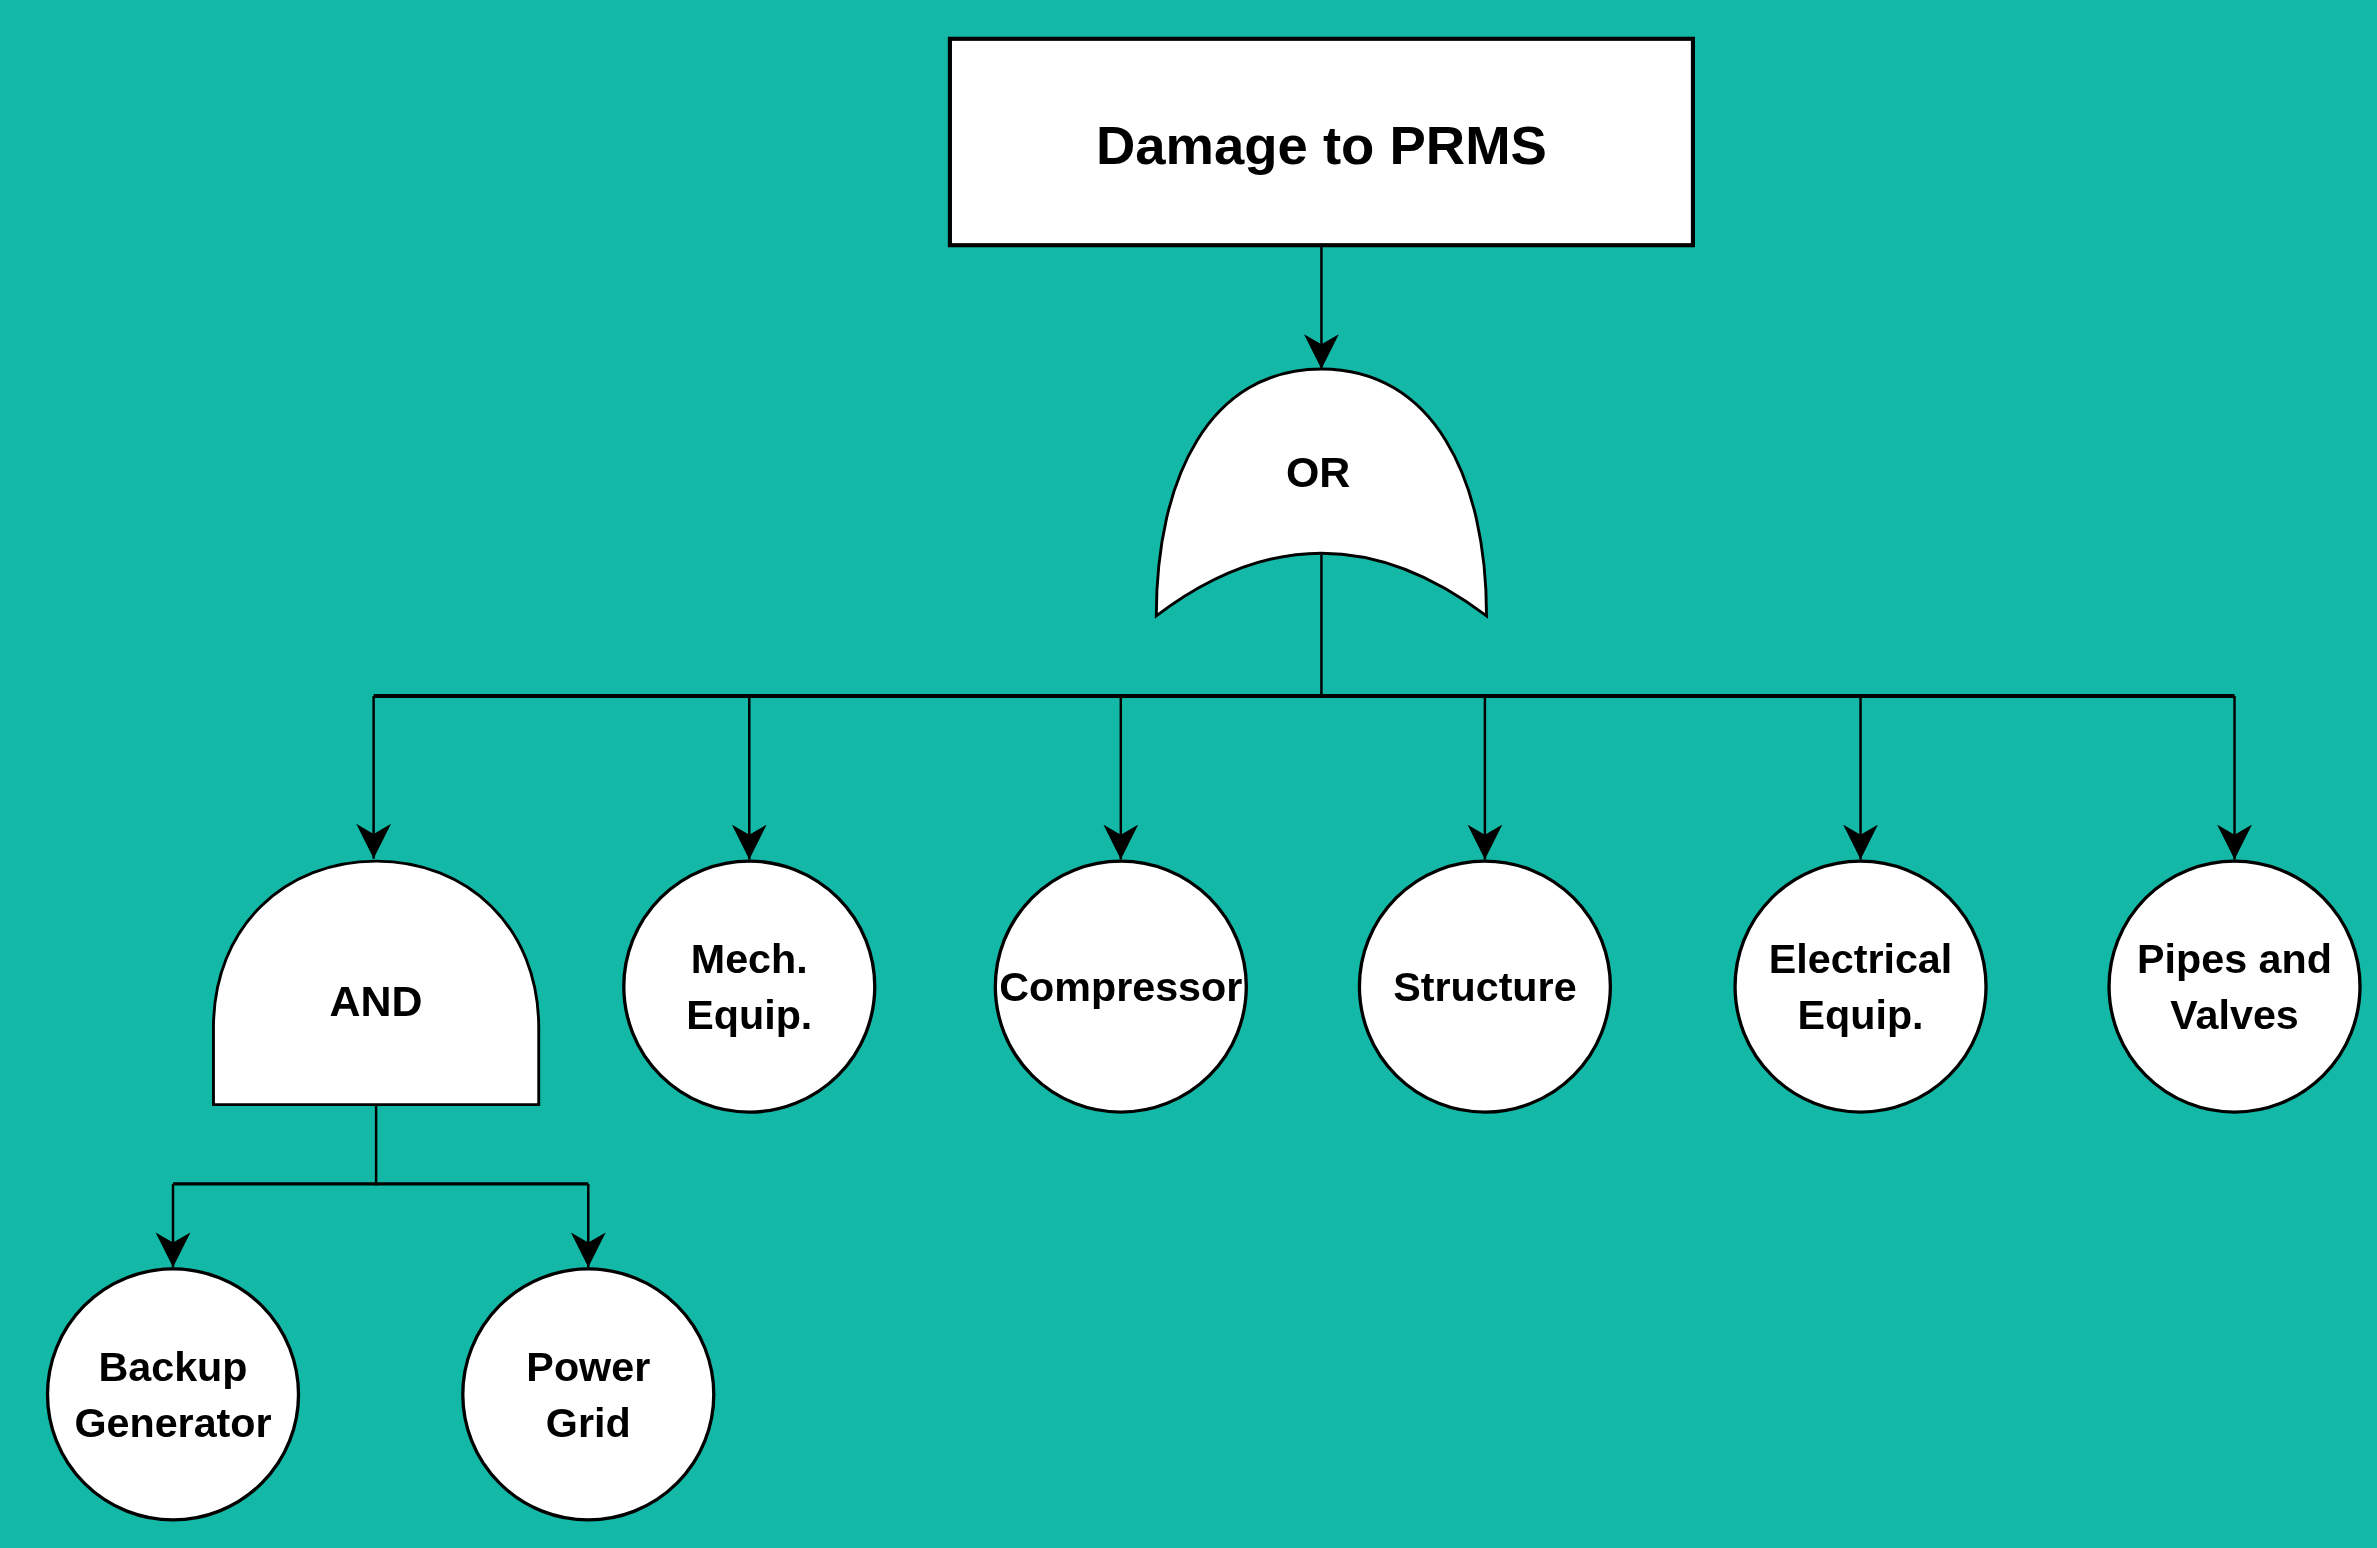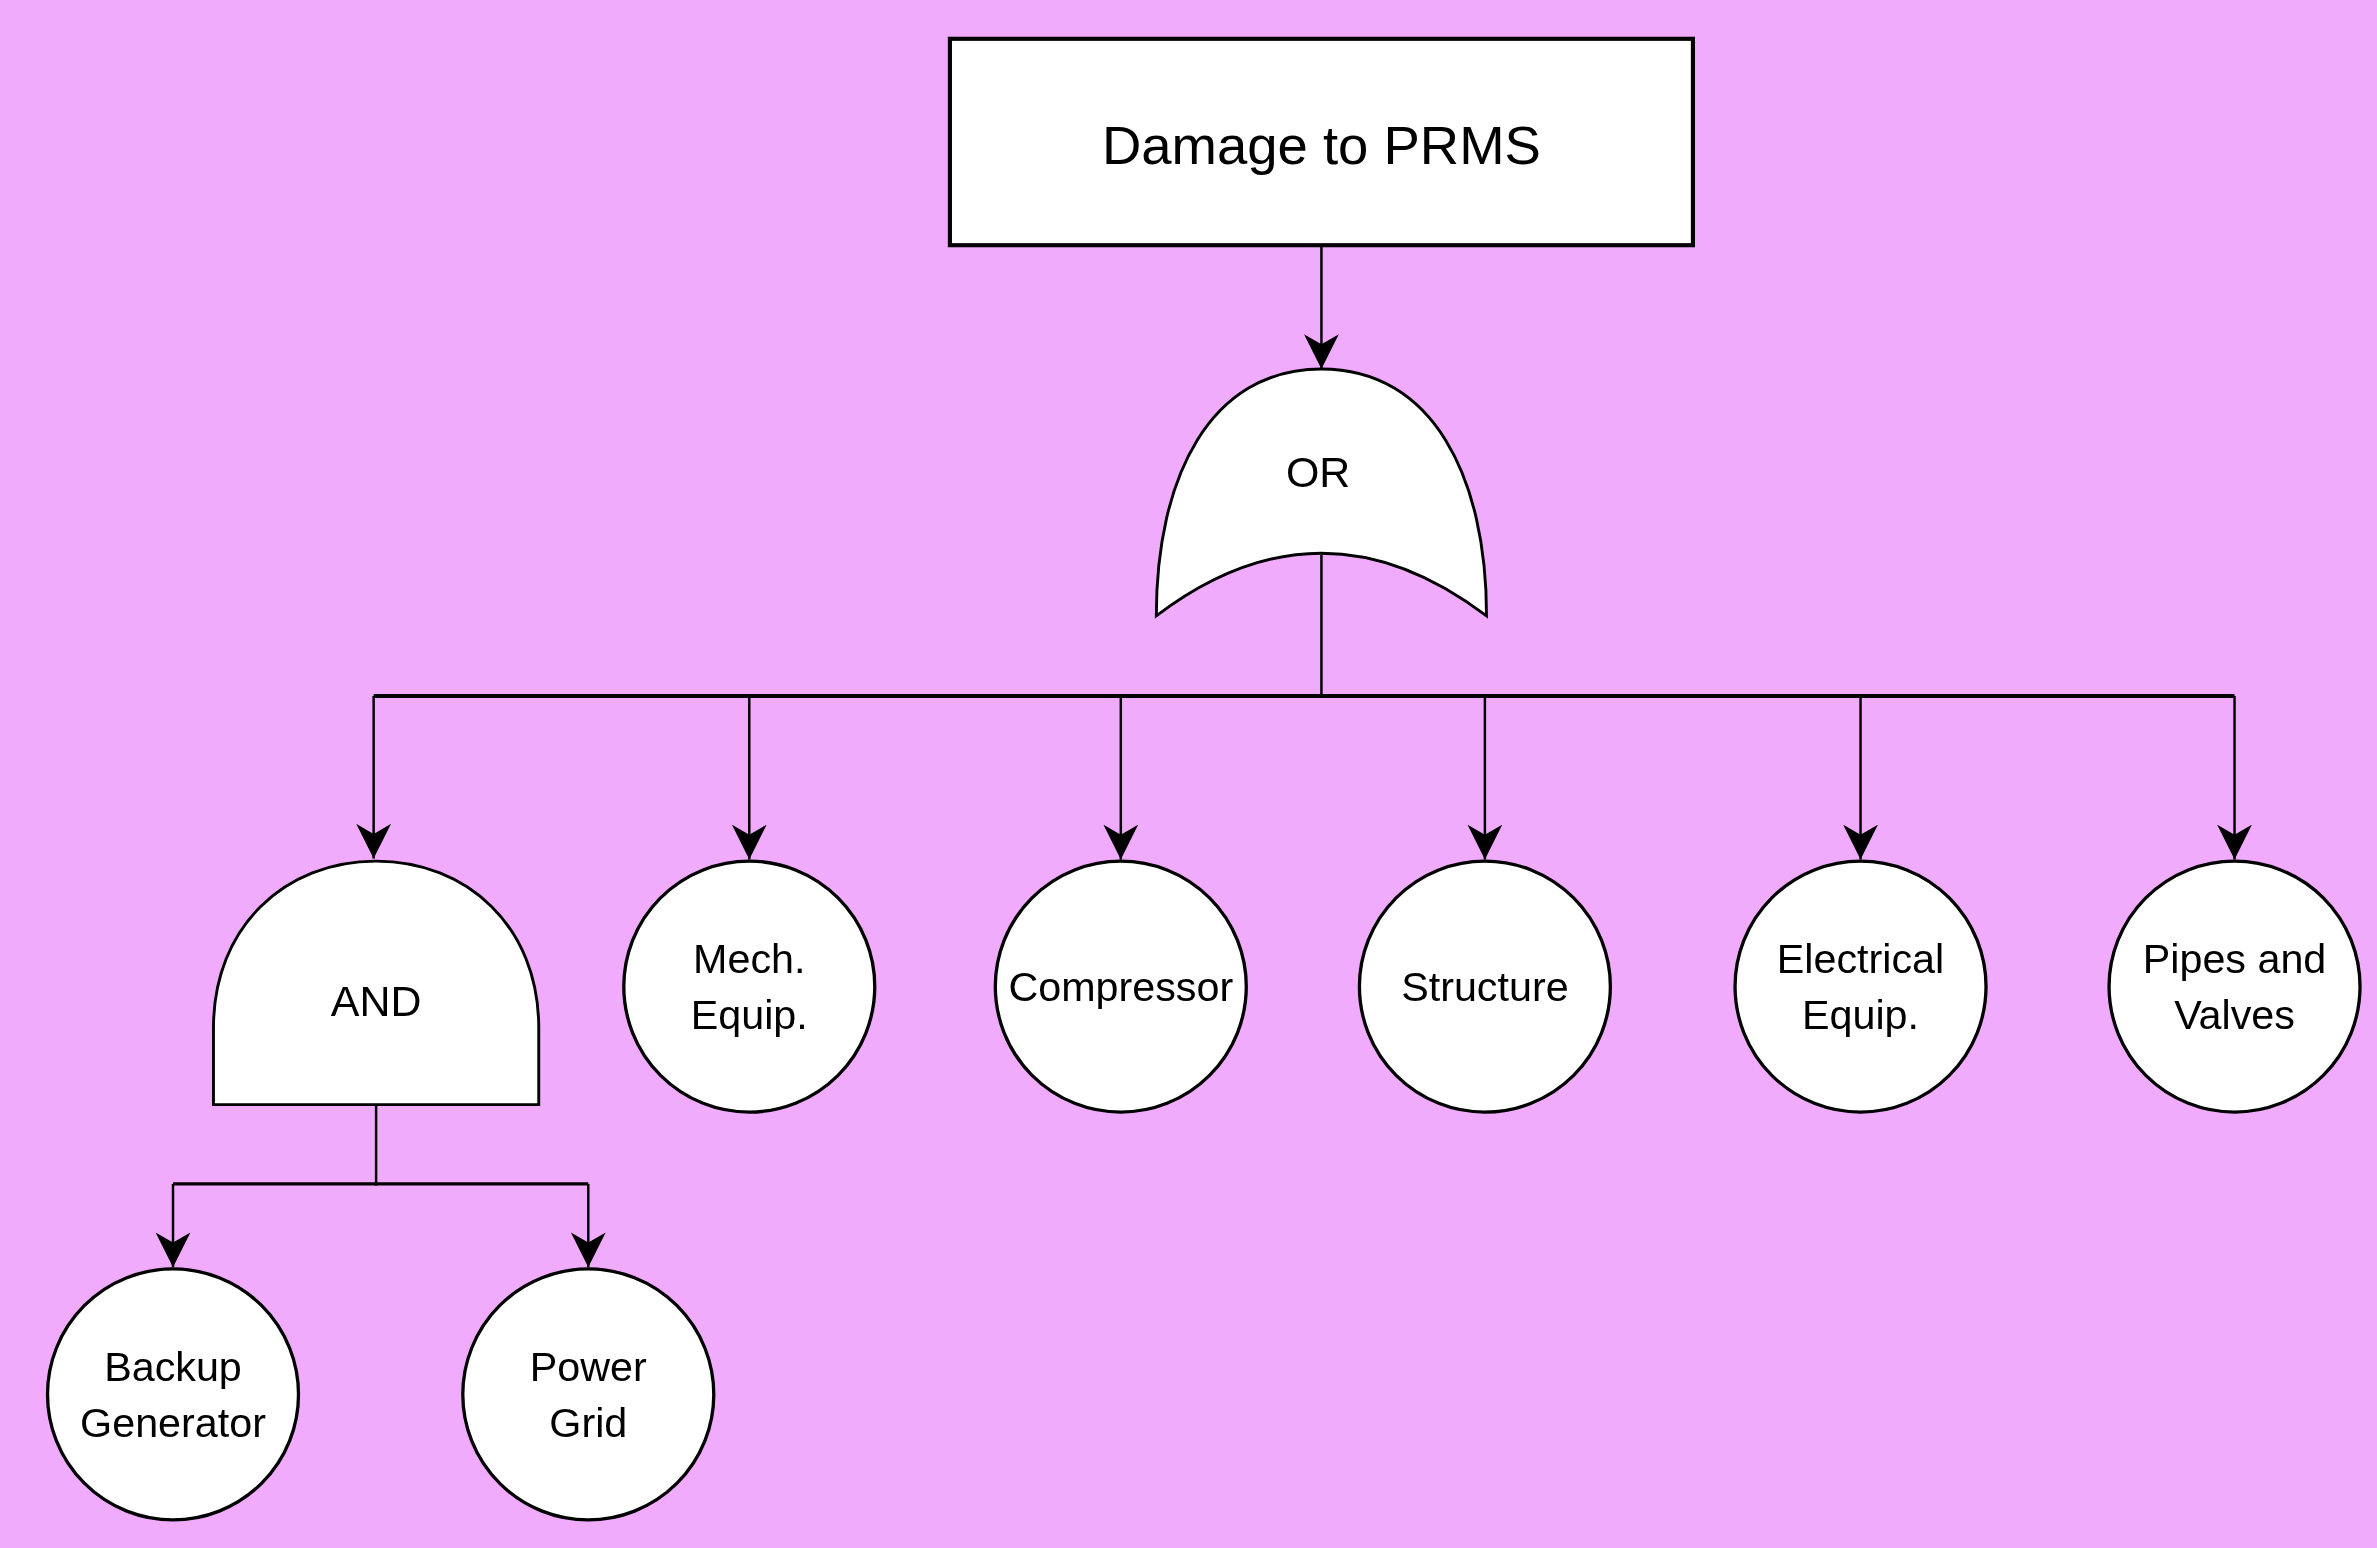--- a/index.html
+++ b/index.html
@@ -9,21 +9,22 @@
     width: 100%;
     height: 100%;
     overflow: hidden;
   }
   #stage {
     width: 100vw;
     height: 100vh;
     display: flex;
     align-items: flex-end;
     justify-content: center;
-    background: #f0abfc;
+    background: #14b8a6;
+    font-weight: bold;
   }
   svg {
     display: block;
     width: 100%;
     height: 100%;
   }
   .shape {
     fill: #ffffff;
     stroke: #000000;
   }

